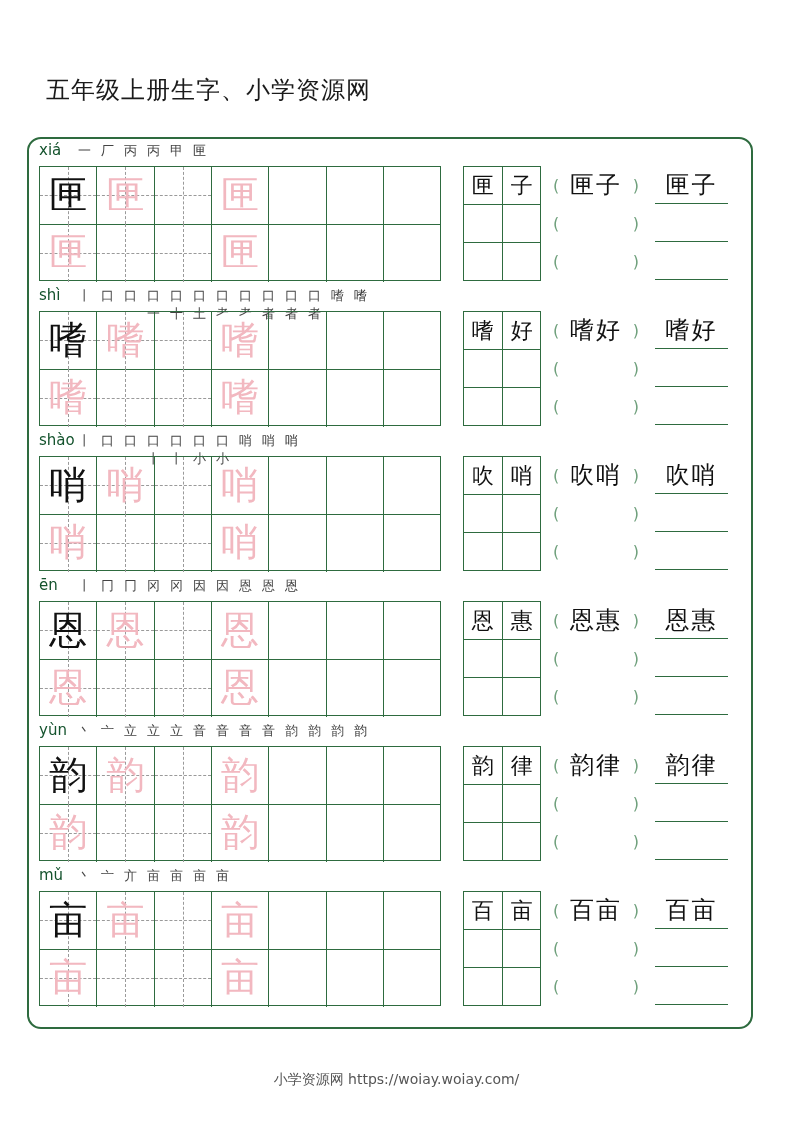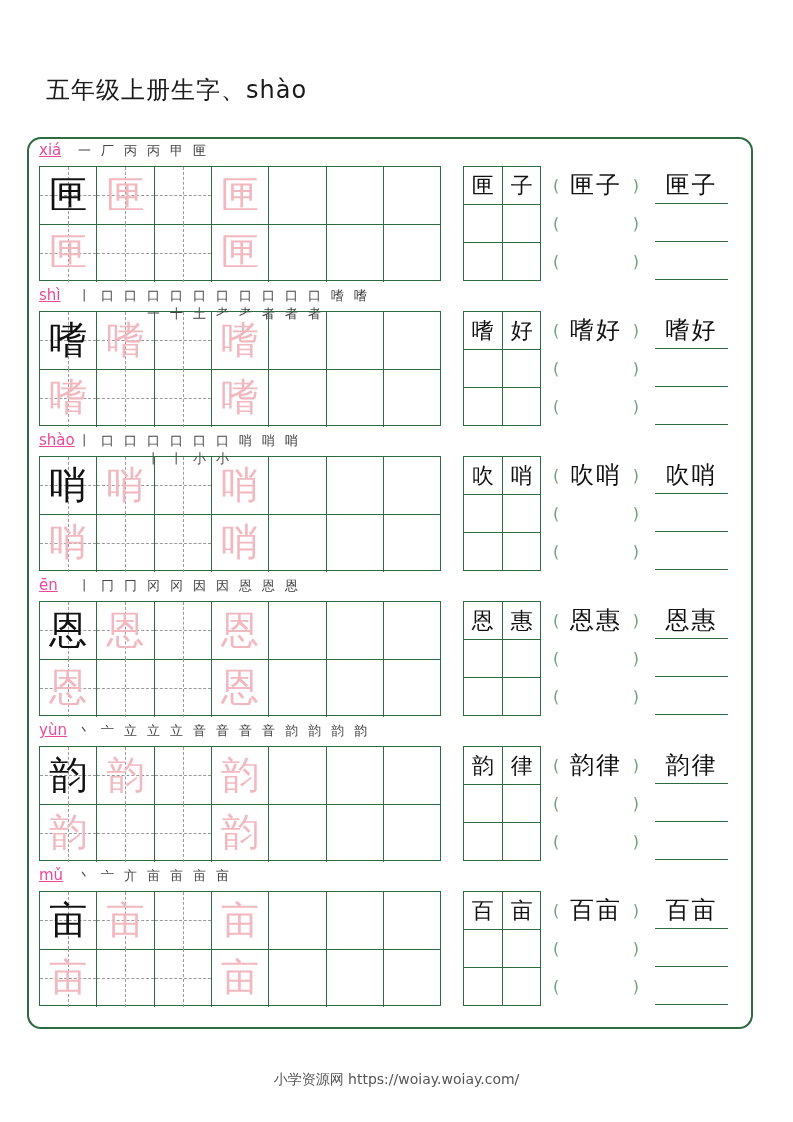--- a/index.html
+++ b/index.html
@@ -3,22 +3,22 @@
 <meta charset="utf-8">
 <style>
   html, body { margin:0; padding:0; background:#ffffff; }
   body { width:793px; height:1122px; position:relative; overflow:hidden;
          font-family:"DejaVu Sans", sans-serif; }
   .title { position:absolute; left:46px; top:74px; font-size:24px; color:#1a1a1a;
            letter-spacing:1px; font-family:"DejaVu Sans", sans-serif; }
   .frame { position:absolute; left:27px; top:137px; width:726px; height:892px;
            border:2px solid #2e6b3f; border-radius:14px; box-sizing:border-box; }
   .block { position:absolute; left:0; width:793px; height:145px; }
-  .pinyin { position:absolute; left:39px; top:4px; font-size:15px; color:#ec4899;
-            font-family:"DejaVu Sans", sans-serif;text-decoration:underline; }
+  .pinyin { position:absolute; left:39px; top:4px; font-size:15px; color:#14532d;
+            font-family:"DejaVu Sans", sans-serif; }
   .strokes { position:absolute; left:76px; top:5px; display:flex; gap:6px; }
   .stroke { font-size:13px; color:#444; width:17px; text-align:center;
             font-family:"DejaVu Serif", serif; }
   .stroke.last { color:#333; }
   .grid { position:absolute; left:39px; top:29px; width:402px; height:115px;
           border:1px solid #2e6b3f; box-sizing:border-box; }
   .cell { position:absolute; width:57.4px; height:57.5px; box-sizing:border-box;
           border-right:1px solid #2e6b3f; border-bottom:1px solid #2e6b3f; }
   .cell.dashed::before { content:""; position:absolute; left:50%; top:0; bottom:0;
           border-left:1px dashed #9a9a9a; }
@@ -43,21 +43,21 @@
            border-bottom:1px solid #2e6b3f; box-sizing:border-box;
            display:flex; align-items:flex-end; justify-content:center;
            font-size:24px; color:#111; font-family:"DejaVu Serif", serif; letter-spacing:2px;
            padding-bottom:2px; }
   .footer { position:absolute; left:0; width:793px; top:1071px; text-align:center;
             font-size:14px; color:#555; font-family:"DejaVu Sans", sans-serif; }
 </style>
 </head>
 <body>
 
-<div class="title">五年级上册生字、shào</div>
+<div class="title">五年级上册生字、小学资源网</div>
 <div class="frame"></div>
 
 <div id="blocks">
     <div class="block" style="top: 137px;">
       <div class="pinyin">xiá</div>
       <div class="strokes">
         <span class="stroke">一</span>
         <span class="stroke">厂</span>
         <span class="stroke">丙</span>
         <span class="stroke">丙</span>

